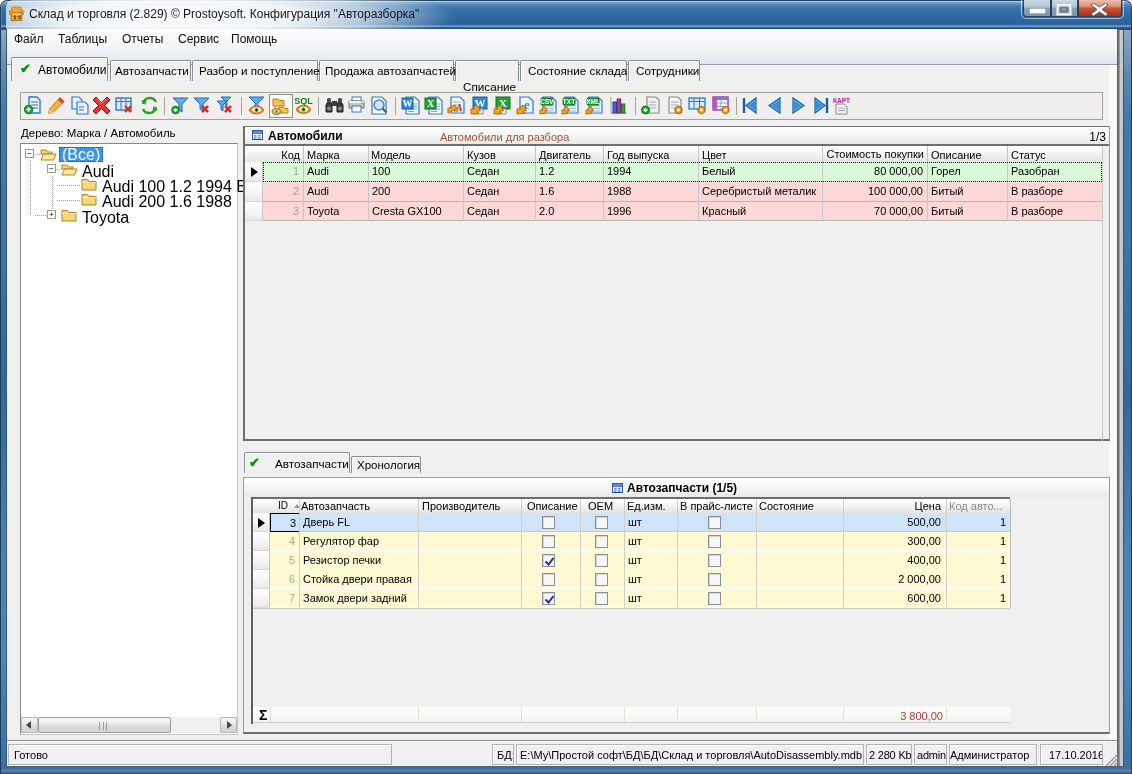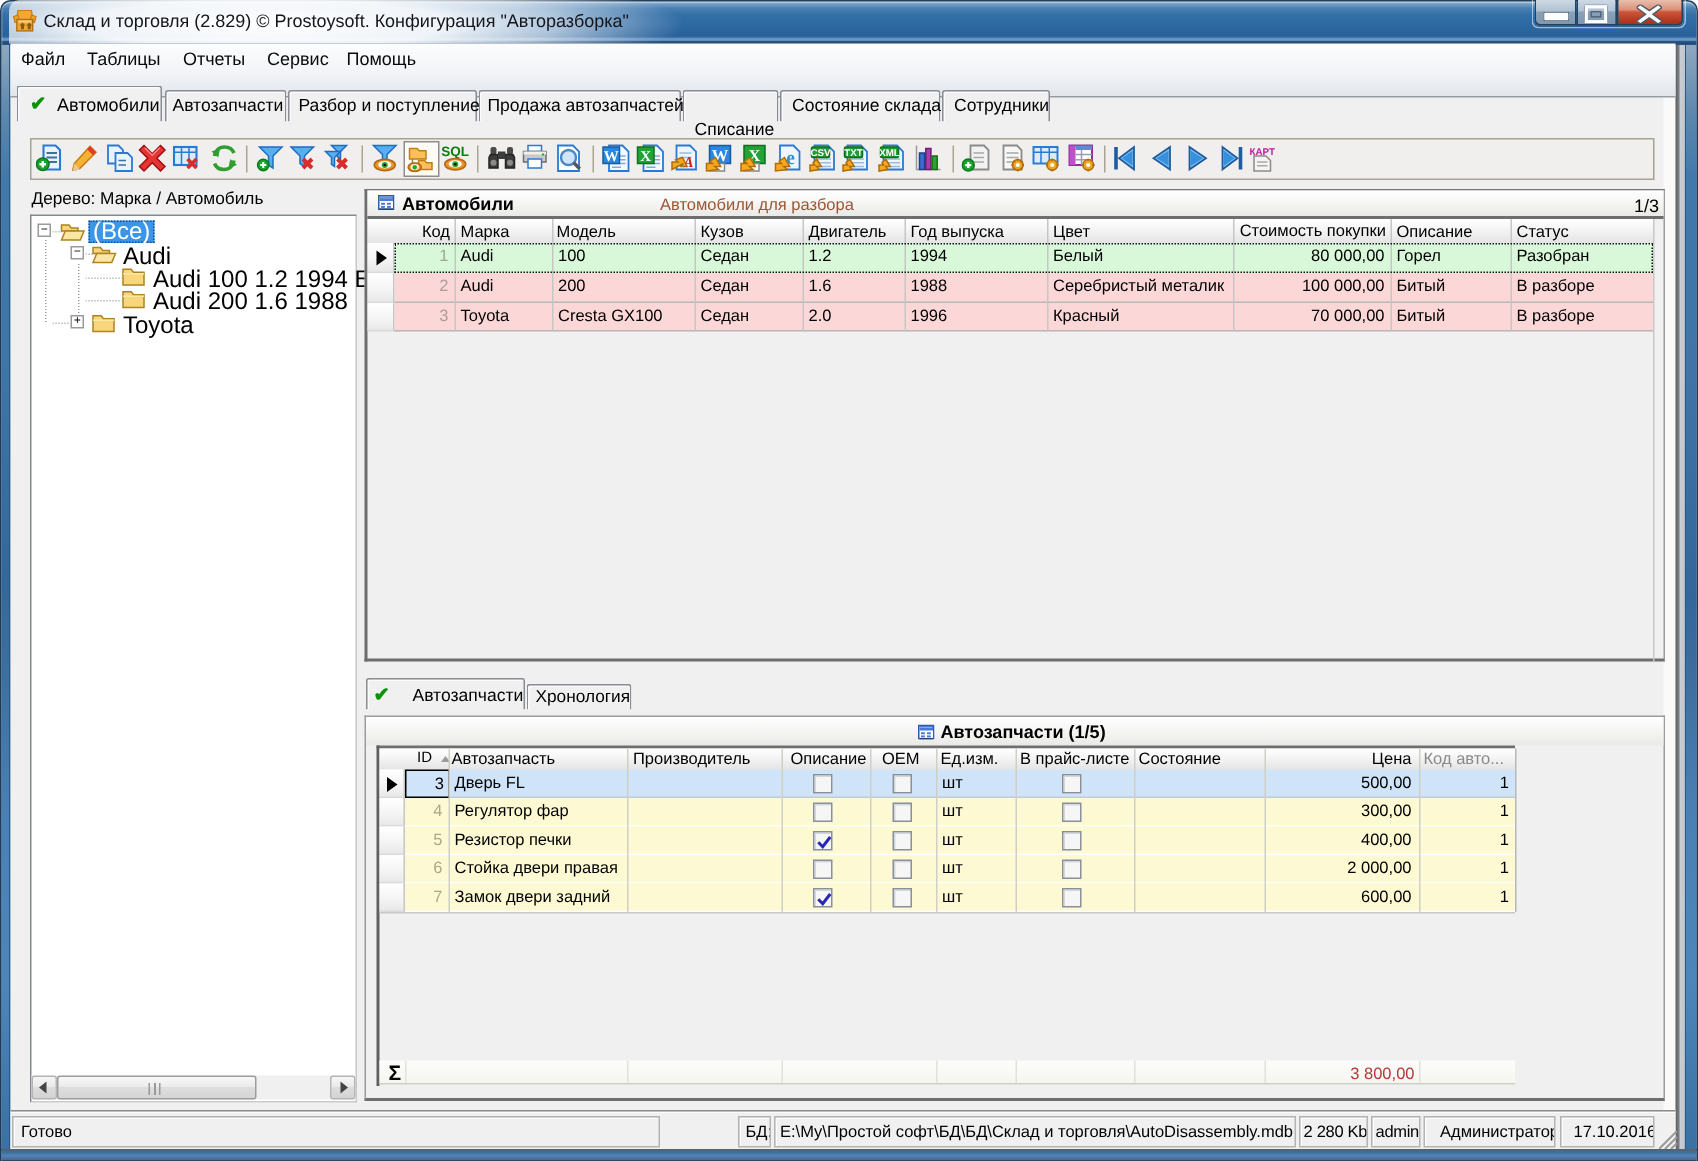--- a/index.html
+++ b/index.html
@@ -590,22 +590,22 @@
  <div style="position:absolute;left:268px;top:0;width:1px;height:100%;background:#e2e2da"></div>
  <div style="position:absolute;left:371px;top:0;width:1px;height:100%;background:#e2e2da"></div>
  <div style="position:absolute;left:424px;top:0;width:1px;height:100%;background:#e2e2da"></div>
  <div style="position:absolute;left:503px;top:0;width:1px;height:100%;background:#e2e2da"></div>
  <div style="position:absolute;left:590px;top:0;width:1px;height:100%;background:#e2e2da"></div>
  <div style="position:absolute;left:693px;top:0;width:1px;height:100%;background:#e2e2da"></div>
 </div>
 </div>
 
 <div class="a" id="sbar"></div>
-<div class="sp" style="left:8px;top:744px;width:432px">Готово</div>
+<div class="sp" style="left:8px;top:744px;width:384px">Готово</div>
 <div class="sp" style="left:492px;top:744px;width:22px;padding-left:4px">БД:</div>
 <div class="sp" style="left:516px;top:744px;width:348px;padding-left:3px">E:\Му\Простой софт\БД\БД\Склад и торговля\AutoDisassembly.mdb</div>
 <div class="sp" style="left:866px;top:744px;width:46px;padding-left:2px;letter-spacing:-.2px">2 280 Kb</div>
 <div class="sp" style="left:914px;top:744px;width:33px;padding-left:2px;letter-spacing:-.2px">admin</div>
-<div class="sp" style="left:949px;top:744px;width:88px;padding-left:10px">Администратор</div>
+<div class="sp" style="left:949px;top:744px;width:88px;padding-left:0">Администратор</div>
 <div class="sp" style="left:1040px;top:744px;width:63px;padding-left:8px">17.10.2016</div>
 <svg class="a" style="left:1106px;top:754px" width="13" height="12" viewBox="0 0 13 12">
     <path d="M12 0L0 12M12 4L4 12M12 8L8 12" stroke="#9a9a9a" stroke-width="1.4"></path>
   </svg>
 
 </body></html>

